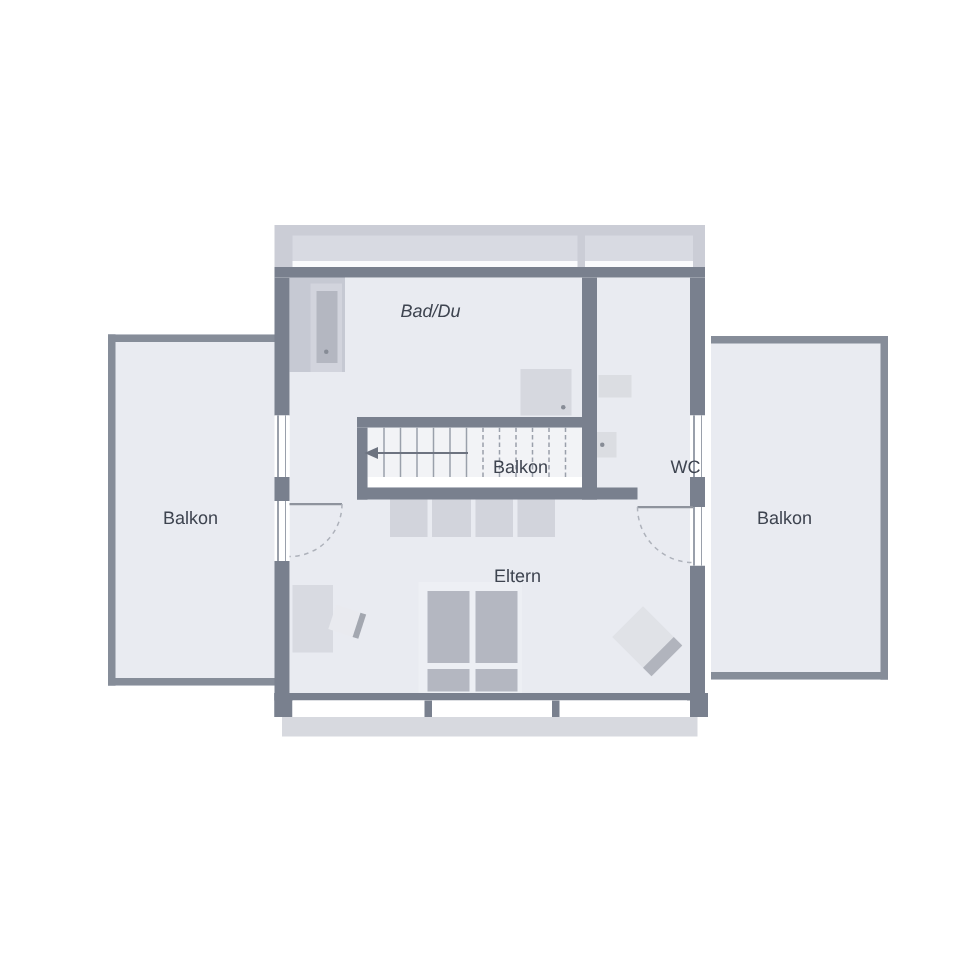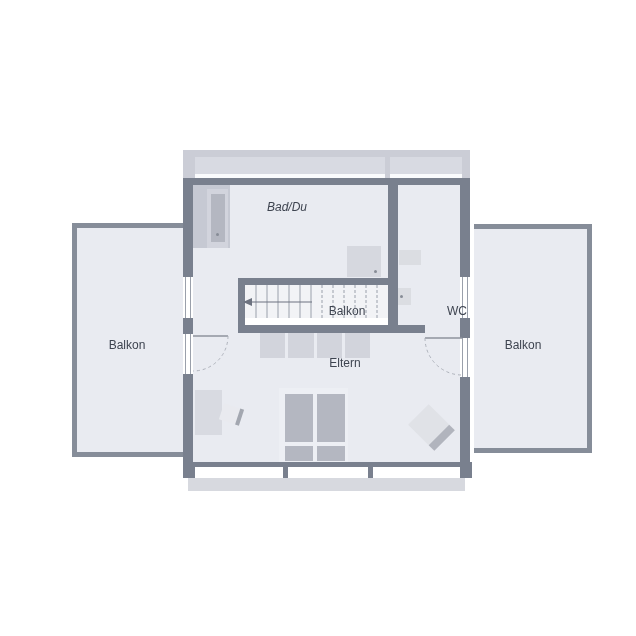--- a/index.html
+++ b/index.html
@@ -136,16 +136,16 @@
     </g>
     <g>
       <line x1="425" y1="338" x2="462" y2="338" stroke="#8e939d" stroke-width="1.5"></line>
       <path d="M 425,338 A 37,37 0 0 0 462,375" fill="none" stroke="#aeb2bb" stroke-width="1" stroke-dasharray="3,3"></path>
     </g>
   </svg>
 
   <div class="label" style="left:287px;top:207px;font-style:italic;">Bad/Du</div>
   <div class="label" style="left:347px;top:311px;">Balkon</div>
   <div class="label" style="left:437px;top:311px;margin-left:20px;">WC</div>
-  <div class="label" style="left:345px;top:363px;">Eltern</div>
+  <div class="label" style="left:345px;top:384px;">Eltern</div>
   <div class="label" style="left:127px;top:345px;">Balkon</div>
   <div class="label" style="left:523px;top:345px;">Balkon</div>
 </div>
 
 </body></html>

